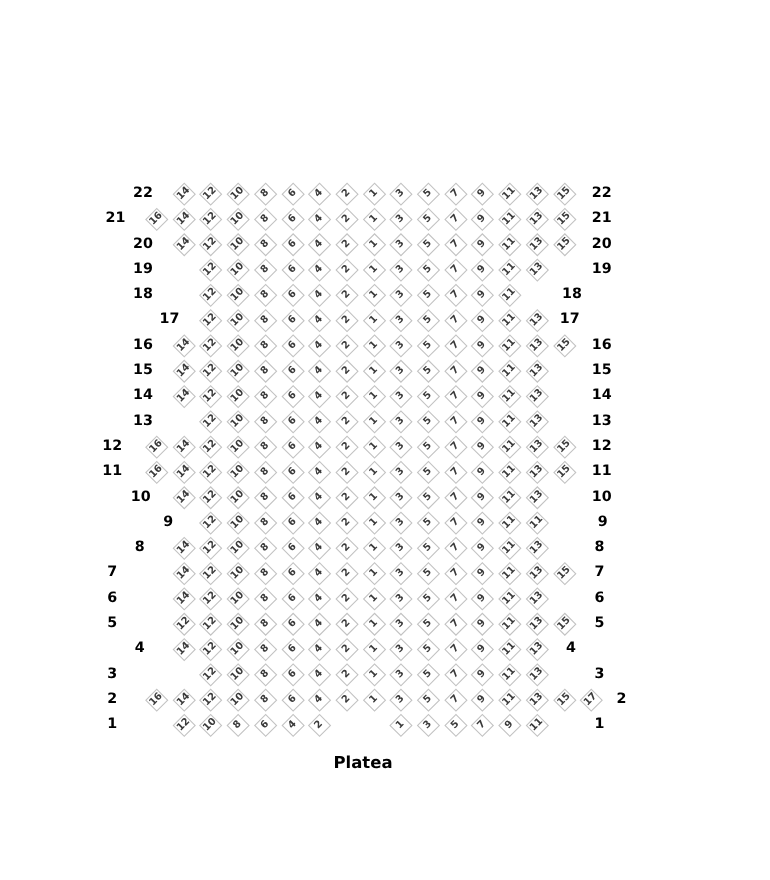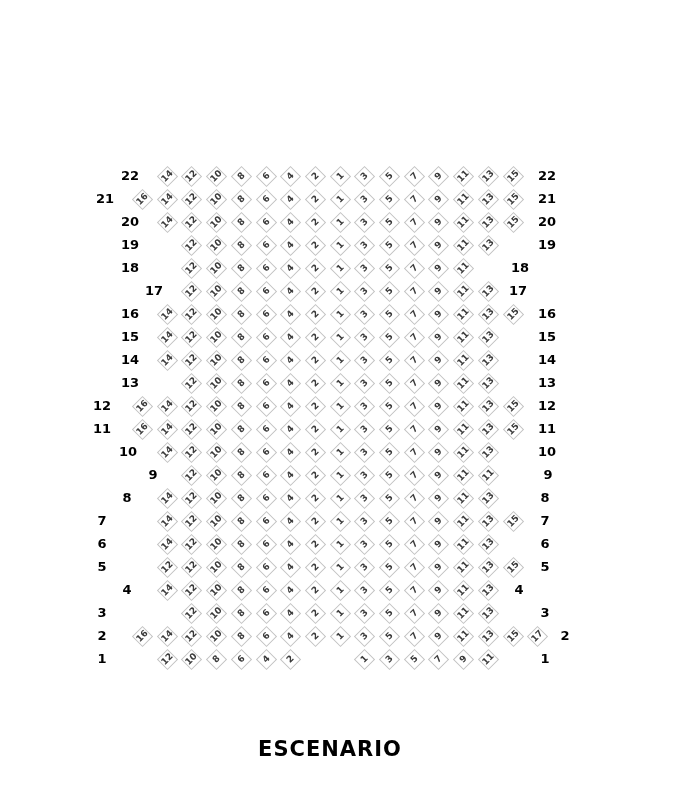--- a/index.html
+++ b/index.html
@@ -1311,14 +1311,14 @@
       </div>
       <div class="seat" style="left: 453.1px; top: 649px;">
         <div class="dia"></div>
         <div class="num">9</div>
       </div>
       <div class="seat" style="left: 477.8px; top: 649px;">
         <div class="dia"></div>
         <div class="num">11</div>
       </div>
     </div>
-  <div id="escenario">ESCENARIO</div>
+  <div id="platea">Platea</div>
 </div>
 
 </body></html>

